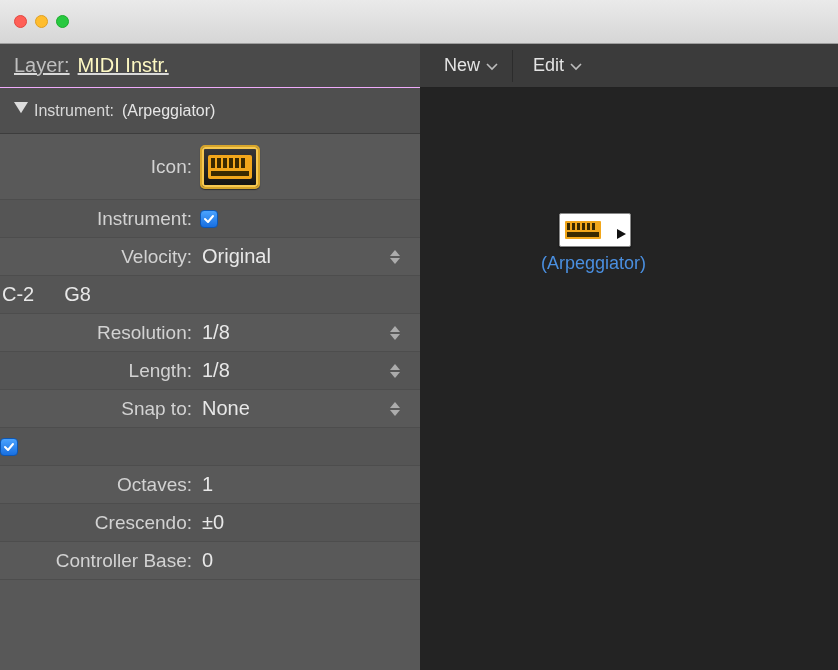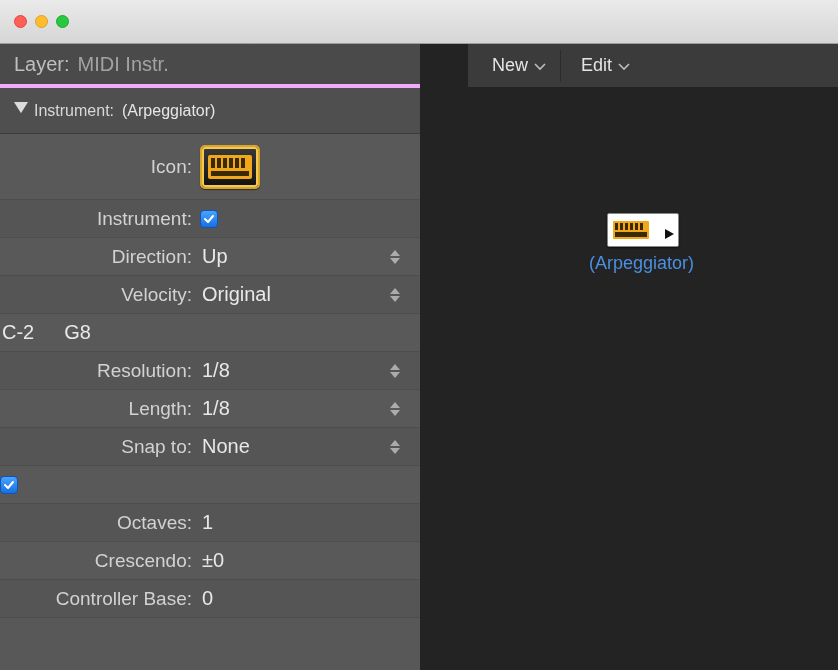--- a/index.html
+++ b/index.html
@@ -7,23 +7,23 @@
 
     .titlebar { height: 44px; background: linear-gradient(#eaeaea, #d6d6d6); border-bottom: 1px solid #9e9e9e; display: flex; align-items: center; padding-left: 14px; gap: 8px; }
     .traffic { width: 13px; height: 13px; border-radius: 50%; }
     .t-red { background: #ff5f57; border: .5px solid #e24640; }
     .t-yel { background: #ffbd2e; border: .5px solid #dfa023; }
     .t-grn { background: #28c940; border: .5px solid #1bac2c; }
 
     .content { display: flex; height: calc(100% - 44px); }
 
     .inspector { width: 420px; background: #585858; display: flex; flex-direction: column; color: #d9d9d9; font-size: 19px; }
-    .ins-header { height: 44px; background: #4a4a4a; display: flex; align-items: center; padding: 0 14px; border-bottom: 4px solid #f0abfc; gap: 8px; font-size: 20px; }
+    .ins-header { height: 44px; background: #4a4a4a; display: flex; align-items: center; padding: 0 14px; border-bottom: 1px solid #f0abfc; gap: 8px; font-size: 20px; text-decoration: underline; }
     .ins-header .lbl { color: #bfbfbf; }
-    .ins-header .val { color: #a3a3a3; }
+    .ins-header .val { color: #fef9c3; }
 
     .section-header { height: 46px; display: flex; align-items: center; padding: 0 14px; background: #4f4f4f; border-bottom: 1px solid #3d3d3d; gap: 6px; font-size: 16px; cursor: pointer; }
     .section-header .disclosure { display:inline-block; }
     .section-header .disclosure svg { width:14px; height:14px; }
     .section-header .lbl { color: #d8d8d8; }
     .section-header .val { color: #e6e6e6; margin-left: 2px; }
 
     .rows { display: flex; flex-direction: column; }
     .row { height: 38px; display: flex; align-items: center; border-bottom: 1px solid #4d4d4d; }
     .row:nth-child(odd) { background: #595959; }
@@ -37,21 +37,21 @@
 
     .icon-row { height: 66px; }
     .icon-well { width: 60px; height: 44px; border: 2px solid #d7a52a; border-radius: 5px; background: linear-gradient(#3a3a3a,#111); display:flex; align-items:center; justify-content:center; box-shadow: 0 0 0 2px #f6c851 inset, 0 1px 1px rgba(0,0,0,.5);}
     .kb-icon svg { display:block; }
 
     .checkbox { width:18px; height:18px; border-radius:4px; background: linear-gradient(#4aa3ff,#186fe0); border:1px solid #0d56b3; display:flex; align-items:center; justify-content:center; cursor:pointer; }
     .checkbox svg { width:12px; height:12px; }
 
     .keylimit-vals { display:flex; gap:28px;text-align:right; }
 
-    .canvas { flex: 1; background: #232323; display: flex; flex-direction: column; padding-left: 48px; }
+    .canvas { flex: 1; background: #232323; display: flex; flex-direction: column; }
     .toolbar { height: 44px; background: #3b3b3b; border-bottom: 1px solid #222; display: flex; align-items: center; padding: 0 10px; gap: 6px; }
     .tbtn { height: 32px; padding: 0 14px; display: flex; align-items: center; gap: 6px; color: #e4e4e4; font-size: 18px; background: #3b3b3b; border-right: 1px solid #2c2c2c; cursor:pointer; }
     .tbtn:last-child { border-right: none; }
     .tbtn .chev svg { width:12px; height:8px; opacity:.8; }
 
     .canvas-area { flex:1; position:relative; }
     .env-object { position:absolute; left:135px; top:125px; width:80px; text-align:center; cursor:grab; }
     .env-icon { width:72px; height:34px; margin:0 auto; background:#fff; border:1px solid #888; border-radius:2px; display:flex; align-items:center; justify-content:flex-start; padding-left:5px; gap:4px; box-shadow: 0 1px 2px rgba(0,0,0,.6);}
     .env-icon .kb-mini svg { display:block; }
     .env-icon .out-arrow { margin-left:auto; margin-right:3px; width:10px; height:10px; }
@@ -111,34 +111,20 @@
         <div class="rlabel">Instrument:</div>
         <div class="rvalue">
           <div class="checkbox">
             <svg viewBox="0 0 12 12">
                 <polyline points="2,6 5,9 10,3" stroke="#fff" stroke-width="2" fill="none" stroke-linecap="round" stroke-linejoin="round"></polyline>
               </svg>
           </div>
         </div>
       </div>
 
-      <div class="row">
-        <div class="rlabel">Direction:</div>
-        <div class="rvalue">
-          <span class="txt">Up</span>
-          <span class="stepper">
-            <svg viewBox="0 0 10 6">
-                <polygon points="5,0 10,6 0,6" fill="#c8c8c8"></polygon>
-              </svg>
-            <svg viewBox="0 0 10 6">
-                <polygon points="0,0 10,0 5,6" fill="#c8c8c8"></polygon>
-              </svg>
-          </span>
-        </div>
-      </div>
 
       <div class="row">
         <div class="rlabel">Velocity:</div>
         <div class="rvalue">
           <span class="txt">Original</span>
           <span class="stepper">
             <svg viewBox="0 0 10 6">
                 <polygon points="5,0 10,6 0,6" fill="#c8c8c8"></polygon>
               </svg>
             <svg viewBox="0 0 10 6">

